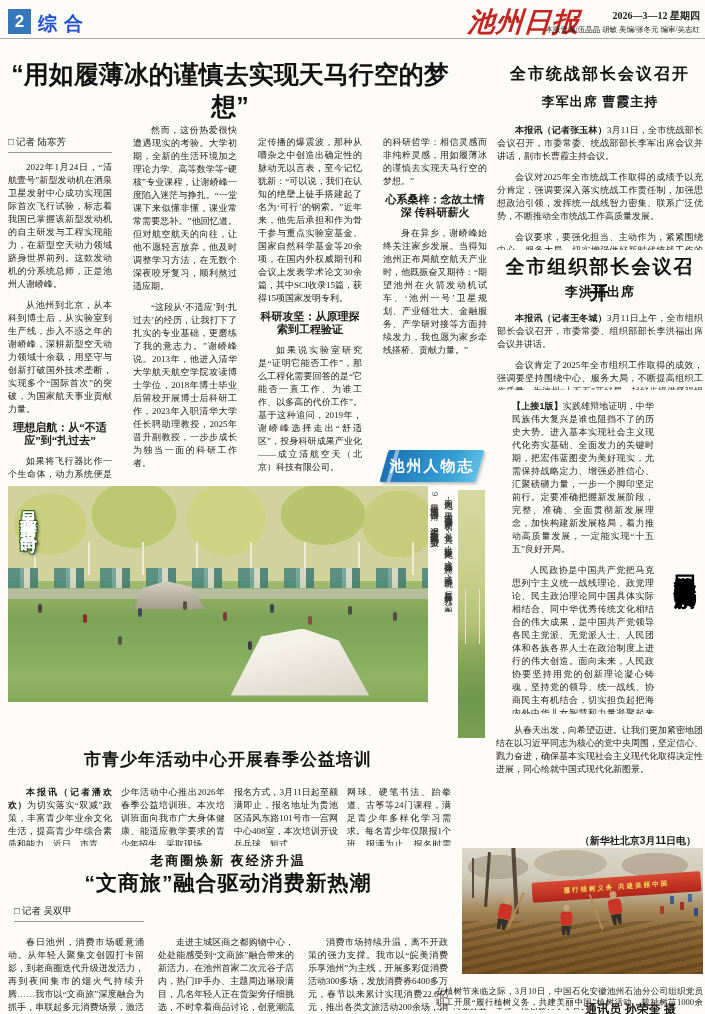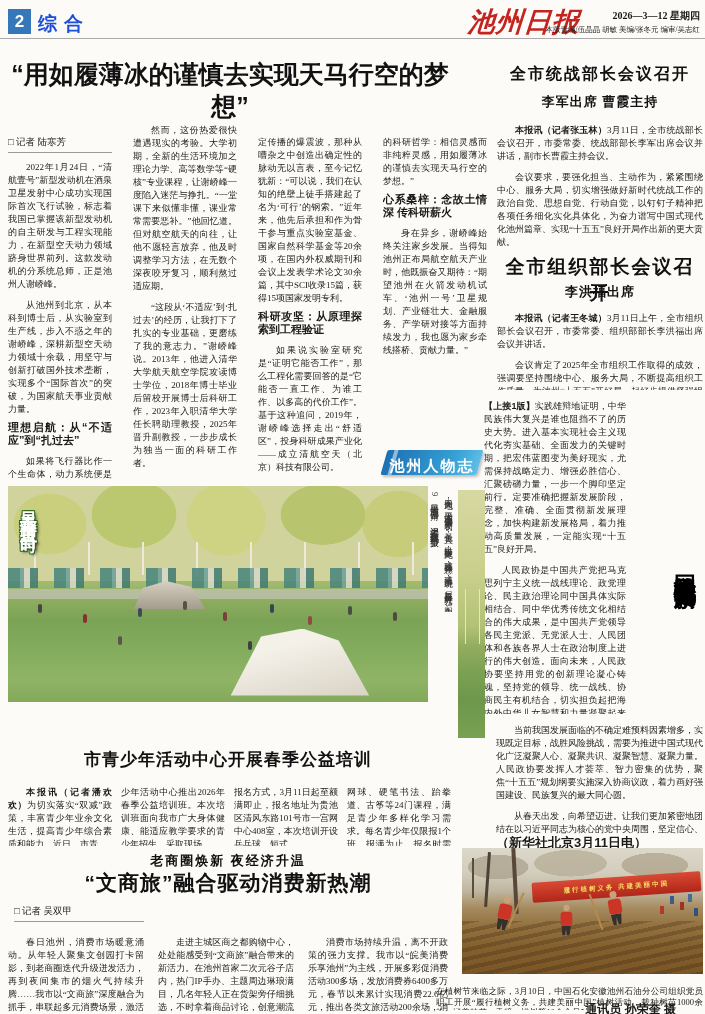--- a/index.html
+++ b/index.html
@@ -3,22 +3,22 @@
 <meta charset="utf-8">
 <style>
   html,body{margin:0;padding:0;background:#ddd;}
   .page{position:relative;width:705px;height:1014px;background:#fcfbf7;margin:0 auto;overflow:hidden;
         font-family:"Liberation Serif","DejaVu Serif",serif;color:#1a1a1a;}
   .abs{position:absolute;}
   .t{font-size:9px;line-height:13px;text-align:justify;overflow:hidden;}
   .t p{margin:8px 0 3px 0;text-indent:2em;}
   .t p.noind{text-indent:0;}
   .t b{font-family:"Liberation Sans","DejaVu Sans",sans-serif;}
-  .sub{font-family:Liberation Sans, sans-serif;font-weight:bold;font-size:11px;
-       text-indent:0 !important;margin:5px 0 4px 0 !important;}
+  .sub{font-family:Liberation Serif, serif;font-weight:bold;font-size:11px;
+       text-align:center;text-indent:0 !important;margin:5px 0 4px 0 !important;}
   .hl{font-family:"Liberation Sans","DejaVu Sans",sans-serif;font-weight:900;text-align:center;color:#111;}
   .byline{font-size:9.5px;border-bottom:1px solid #999;padding-bottom:3px;margin-bottom:5px;text-indent:0 !important;}
   
   .pgnum{left:8px;top:9px;width:23px;height:25px;background:#3577b8;color:#fff;text-align:center;
          line-height:25px;font-size:17px;font-weight:bold;font-family:"Liberation Sans",sans-serif;}
   .section{left:38px;top:11px;font-size:19px;font-weight:bold;color:#1d4ed8;letter-spacing:7px;
            font-family:"Liberation Sans",sans-serif;}
   .masthead{left:468px;top:4px;font-size:27px;font-weight:900;color:#c4241f;
             font-family:"Liberation Serif",serif;font-style:italic;letter-spacing:1px;transform:skewX(-4deg);}
   .pubdate{left:500px;top:9px;width:200px;text-align:right;font-size:10px;font-weight:bold;}
@@ -70,21 +70,21 @@
     background:repeating-linear-gradient(168deg,rgba(60,38,15,.28) 0 4px,transparent 4px 9px);}
   .fig{position:absolute;width:16px;height:36px;}
   .fig .head{width:7px;height:7px;border-radius:50%;background:#caa27a;margin:0 auto;}
   .fig .body{width:13px;height:15px;border-radius:3px;background:#cc3526;margin:1px auto 0;}
   .fig .legs{width:11px;height:11px;margin:0 auto;background:#33302e;
     clip-path:polygon(0 0,100% 0,85% 100%,60% 100%,50% 30%,40% 100%,15% 100%);}
   .shovel{position:absolute;width:2px;height:38px;background:#b58a4f;}
   .pl-bgpeople{position:absolute;left:0;top:0;width:4px;height:8px;background:transparent;
     box-shadow:208px 48px 0 #3c5a8a,218px 54px 0 #a03226,226px 46px 0 #4a6a94,198px 58px 0 #b03a2c,232px 60px 0 #34507c;}
   
-  .ribbon-wrap{left:384px;top:450px;width:96px;height:25px;}
+  .ribbon-wrap{left:384px;top:450px;width:96px;height:32px;}
   .ribbon{position:absolute;inset:0;background:linear-gradient(100deg,#1d6fb2,#36a0d4 70%,#63c0e8);
     transform:skewX(-16deg);border-radius:2px;box-shadow:2px 2px 3px rgba(0,0,0,.25);}
   .ribbon::after{content:"";position:absolute;left:7px;top:0;width:4px;height:100%;background:rgba(255,255,255,.5);}
   .ribbon-text{position:absolute;inset:0;text-align:center;line-height:32px;color:#fff;font-size:15px;
     font-weight:bold;letter-spacing:2px;font-family:"Liberation Sans",sans-serif;}
   .v-caption{left:386px;top:492px;width:70px;height:120px;writing-mode:vertical-rl;
     font-size:8.5px;line-height:14px;letter-spacing:1px;color:#333;overflow:hidden;}
   .v-head{left:650px;top:412px;width:50px;height:302px;writing-mode:vertical-rl;text-align:center;
     font-size:22px;font-weight:900;letter-spacing:1px;color:#000;font-family:"Liberation Sans",sans-serif;}
   .attr{font-weight:bold;font-family:"Liberation Sans",sans-serif;}
@@ -124,32 +124,33 @@
   <div class="abs t" style="left:383px;top:128px;width:104px;height:318px;">
     <p class="noind">的科研哲学：相信灵感而非纯粹灵感，用如履薄冰的谨慎去实现天马行空的梦想。”</p>
     <p class="sub">心系桑梓：念故土情深 传科研薪火</p>
     <p>身在异乡，谢峤峰始终关注家乡发展。当得知池州正布局航空航天产业时，他既振奋又期待：“期望池州在火箭发动机试车、‘池州一号’卫星规划、产业链壮大、金融服务、产学研对接等方面持续发力，我也愿为家乡牵线搭桥、贡献力量。”</p>
   </div>
 
   <div class="abs hl" style="left:497px;top:64px;width:206px;font-size:16px;letter-spacing:2px;">全市统战部长会议召开</div>
   <div class="abs hl" style="left:497px;top:93px;width:206px;font-size:13px;font-weight:bold;letter-spacing:1px;">李军出席 曹霞主持</div>
   <div class="abs t" style="left:497px;top:116px;width:206px;height:134px;">
     <p><b>本报讯（记者张玉林）</b><span>3月11日，全市统战部长会议召开，市委常委、统战部部长李军出席会议并讲话，副市长曹霞主持会议。</span></p>
+    <p>会议对2025年全市统战工作取得的成绩予以充分肯定，强调要深入落实统战工作责任制，加强思想政治引领，发挥统一战线智力密集、联系广泛优势，不断推动全市统战工作高质量发展。</p>
     <p>会议要求，要强化担当、主动作为，紧紧围绕中心、服务大局，切实增强做好新时代统战工作的政治自觉、思想自觉、行动自觉，以钉钉子精神把各项任务细化实化具体化，为奋力谱写中国式现代化池州篇章、实现“十五五”良好开局作出新的更大贡献。</p>
   </div>
 
   <div class="abs hl" style="left:497px;top:254px;width:206px;font-size:19px;letter-spacing:2px;">全市组织部长会议召开</div>
   <div class="abs hl" style="left:497px;top:283px;width:206px;font-size:13px;font-weight:bold;letter-spacing:1px;">李洪福出席</div>
   <div class="abs t" style="left:497px;top:304px;width:206px;height:86px;">
     <p><b>本报讯（记者王冬城）</b><span>3月11日上午，全市组织部长会议召开，市委常委、组织部部长李洪福出席会议并讲话。</span></p>
     <p>会议肯定了2025年全市组织工作取得的成效，强调要坚持围绕中心、服务大局，不断提高组织工作质量，为池州“十五五”开好局、起好步提供坚强组织保证。</p>
 
   </div>
 
-  <div class="abs t" style="left:484px;top:392px;width:142px;height:322px;">
+  <div class="abs t" style="left:512px;top:392px;width:142px;height:322px;">
     <p class="noind"><b>【上接1版】</b><span>实践雄辩地证明，中华民族伟大复兴是谁也阻挡不了的历史大势。进入基本实现社会主义现代化夯实基础、全面发力的关键时期，把宏伟蓝图变为美好现实，尤需保持战略定力、增强必胜信心、汇聚磅礴力量，一步一个脚印坚定前行。定要准确把握新发展阶段，完整、准确、全面贯彻新发展理念，加快构建新发展格局，着力推动高质量发展，一定能实现“十五五”良好开局。</span></p>
     <p>人民政协是中国共产党把马克思列宁主义统一战线理论、政党理论、民主政治理论同中国具体实际相结合、同中华优秀传统文化相结合的伟大成果，是中国共产党领导各民主党派、无党派人士、人民团体和各族各界人士在政治制度上进行的伟大创造。面向未来，人民政协要坚持用党的创新理论凝心铸魂，坚持党的领导、统一战线、协商民主有机结合，切实担负起把海内外中华儿女智慧和力量凝聚起来的政治责任。</p>
   </div>
   <div class="abs v-head">同心绘就中国式现代化新图景</div>
 
   <div class="abs ribbon-wrap">
     <div class="ribbon"></div>
     <div class="ribbon-text">池州人物志</div>
   </div>
   <div class="abs v-caption">
@@ -163,24 +164,23 @@
     <div class="pk-trunks"></div>
     <div class="pk-structs"></div>
     <div class="pk-water"></div>
     <div class="pk-tent-gray"></div>
     <div class="pk-tent-white"></div>
     <div class="pk-people"></div>
     <div class="park-title">早春踏青正当时</div>
   </div>
 
   <div class="abs t" style="left:496px;top:716px;width:207px;height:118px;">
-    <p>当前我国发展面临的不确定难预料因素增多，实现既定目标，战胜风险挑战，需要为推进中国式现代化广泛凝聚人心、凝聚共识、凝聚智慧、凝聚力量。人民政协要发挥人才荟萃、智力密集的优势，聚焦“十五五”规划纲要实施深入协商议政，着力画好强国建设、民族复兴的最大同心圆。</p>
     <p>从春天出发，向希望迈进。让我们更加紧密地团结在以习近平同志为核心的党中央周围，坚定信心、戮力奋进，确保基本实现社会主义现代化取得决定性进展，同心绘就中国式现代化新图景。</p>
   </div>
-  <div class="abs attr" style="left:496px;top:834px;width:200px;font-size:13px;">（新华社北京3月11日电）</div>
+  <div class="abs attr" style="left:496px;top:834px;width:200px;text-align:right;font-size:10px;">（新华社北京3月11日电）</div>
 
   <div class="abs t" style="left:8px;top:778px;width:104px;height:68px;">
     <p><b>本报讯（记者潘欢欢）</b><span>为切实落实“双减”政策，丰富青少年业余文化生活，提高青少年综合素质和能力，近日，市青</span></p>
   </div>
   <div class="abs hl" style="left:8px;top:748px;width:440px;font-size:17px;letter-spacing:1px;">市青少年活动中心开展春季公益培训</div>
   <div class="abs t" style="left:121px;top:778px;width:104px;height:68px;">
     <p class="noind">少年活动中心推出2026年春季公益培训班。本次培训班面向我市广大身体健康、能适应教学要求的青少年招生，采取现场</p>
   </div>
   <div class="abs t" style="left:234px;top:778px;width:104px;height:68px;">
     <p class="noind">报名方式，3月11日起至额满即止，报名地址为贵池区清风东路101号市一宫网中心408室，本次培训开设乒乓球、短式</p>

